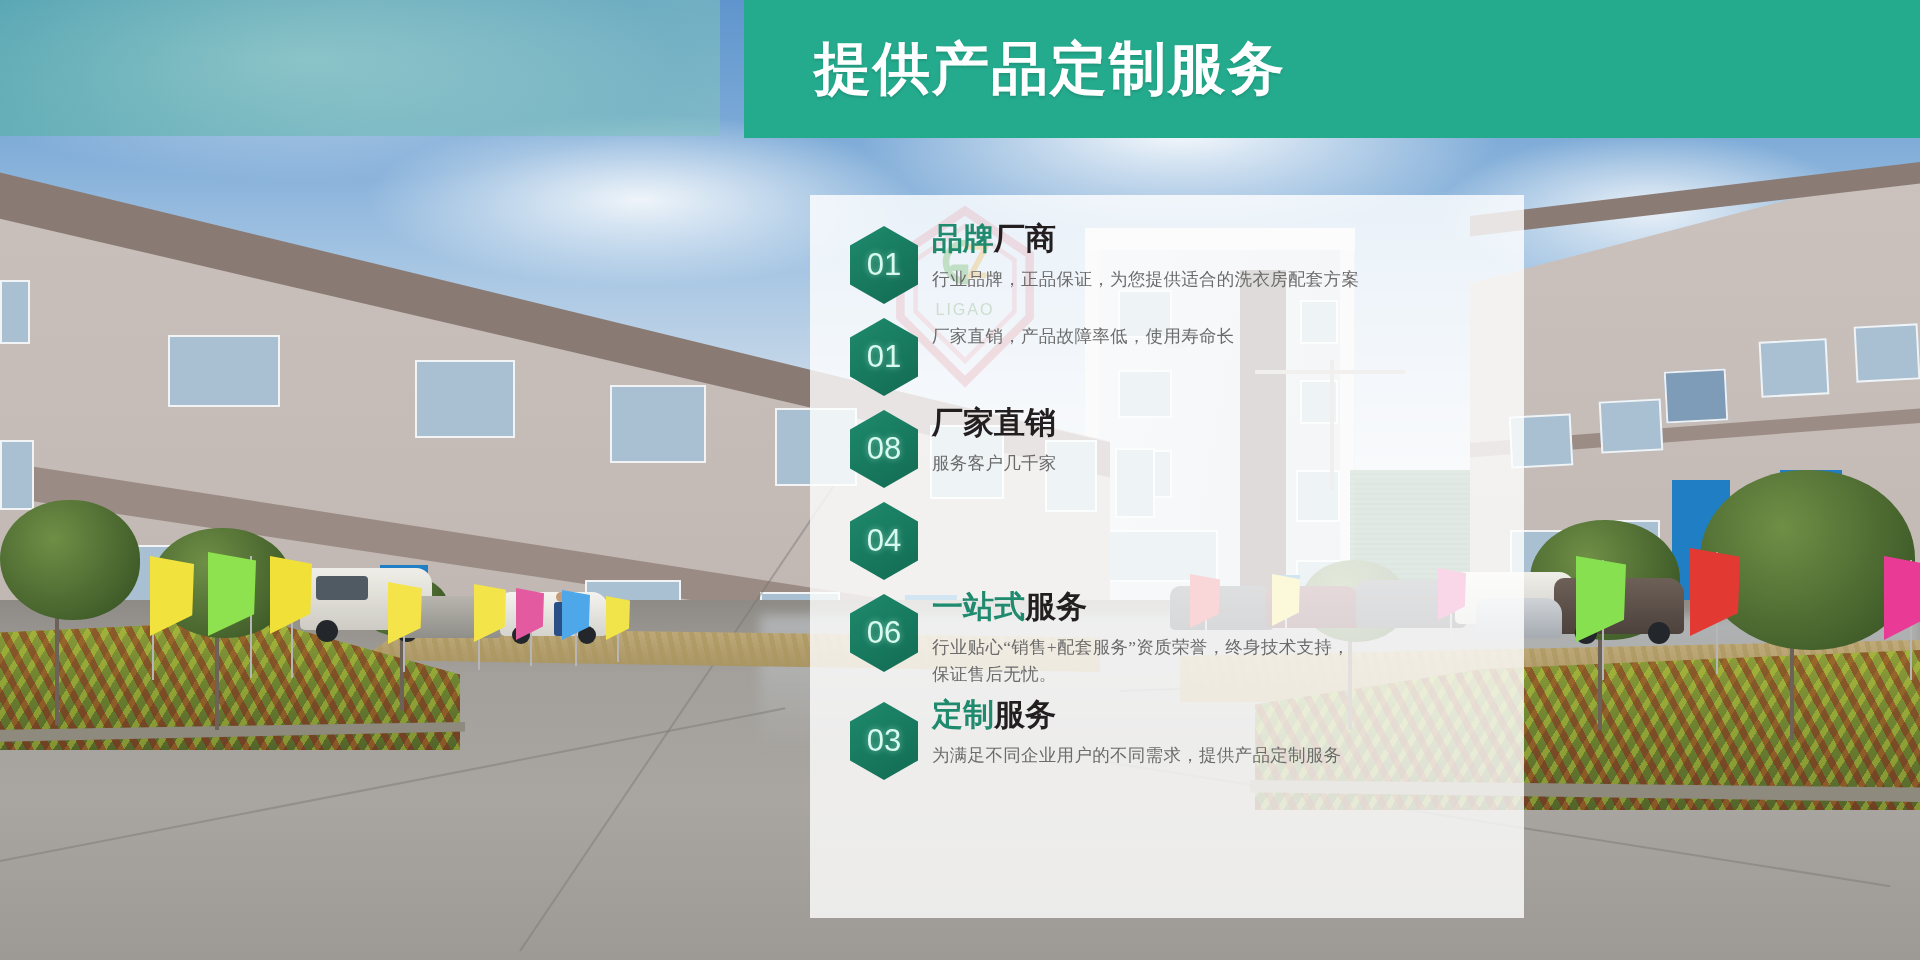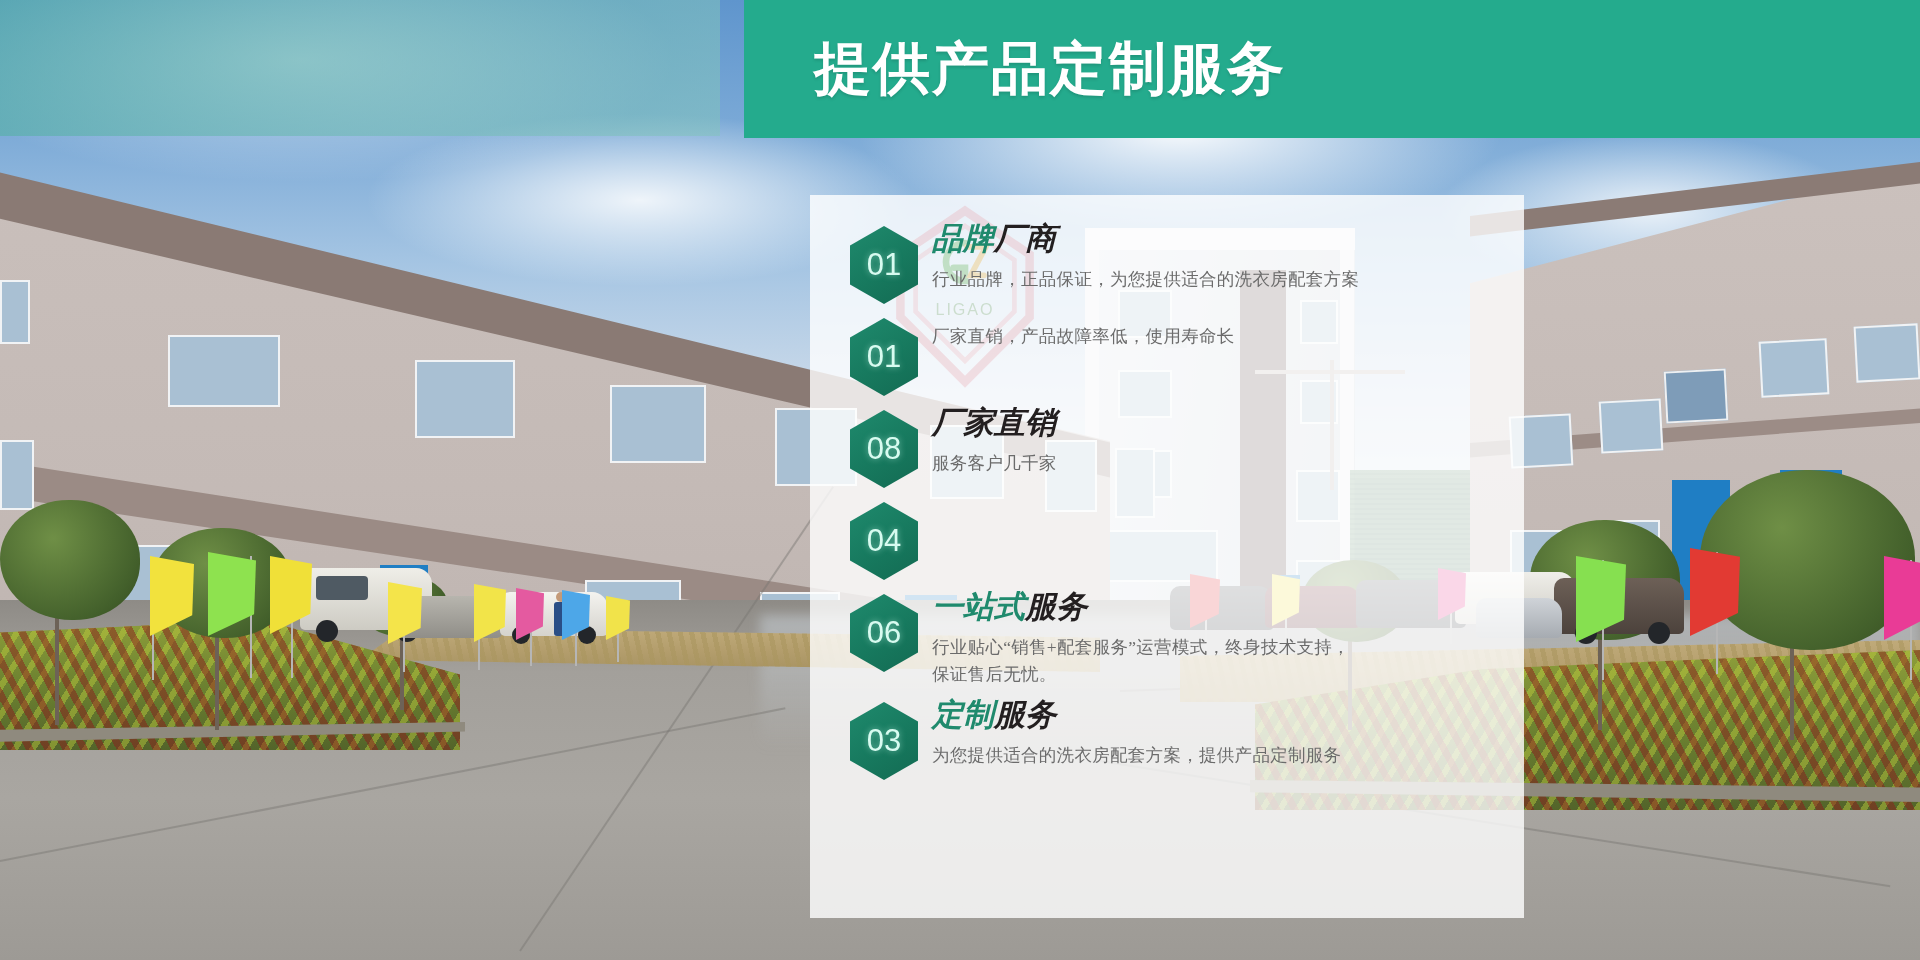--- a/index.html
+++ b/index.html
@@ -196,21 +196,21 @@
   }
   .hex-num {
     color:#d8fbf0;
     font-size:31px;
     font-weight:normal;
     letter-spacing:0px;
     text-shadow:0 0 6px rgba(200,255,240,.55);
   }
   .reason .txt { margin-left:14px; padding-top:2px; }
   .reason .title {
-    font-size:31px; font-weight:bold; line-height:1.12; white-space:nowrap;font-style:italic;
+    font-size:31px; font-weight:bold; line-height:1.12; white-space:nowrap;
   }
   .reason .title .g { color:#1f8a6d; }
   .reason .title .d { color:#231f20; }
   .reason .desc {
     margin-top:9px;
     font-size:17.5px;
     color:#6b6b6b;
     line-height:1.55;
     letter-spacing:.3px;
     font-family:"Liberation Serif","DejaVu Serif",serif;
@@ -418,31 +418,31 @@
     </div>
 
     <div class="reason">
       <div class="hexwrap">
         <div class="hex">
           <span class="hex-num">06</span>
         </div>
       </div>
       <div class="txt">
         <div class="title"><span class="g">一站式</span><span class="d">服务</span></div>
-        <div class="desc">行业贴心“销售+配套服务”运营模式，终身技术支持，
+        <div class="desc">行业贴心“销售+配套服务”资质荣誉，终身技术支持，
 保证售后无忧。</div>
       </div>
     </div>
 
     <div class="reason">
       <div class="hexwrap">
         <div class="hex">
           <span class="hex-num">03</span>
         </div>
       </div>
       <div class="txt">
         <div class="title"><span class="g">定制</span><span class="d">服务</span></div>
-        <div class="desc">为您提供适合的洗衣房配套方案，提供产品定制服务</div>
+        <div class="desc">为满足不同企业用户的不同需求，提供产品定制服务</div>
       </div>
     </div>
 
   </div>
 </div>
 
 </body></html>

